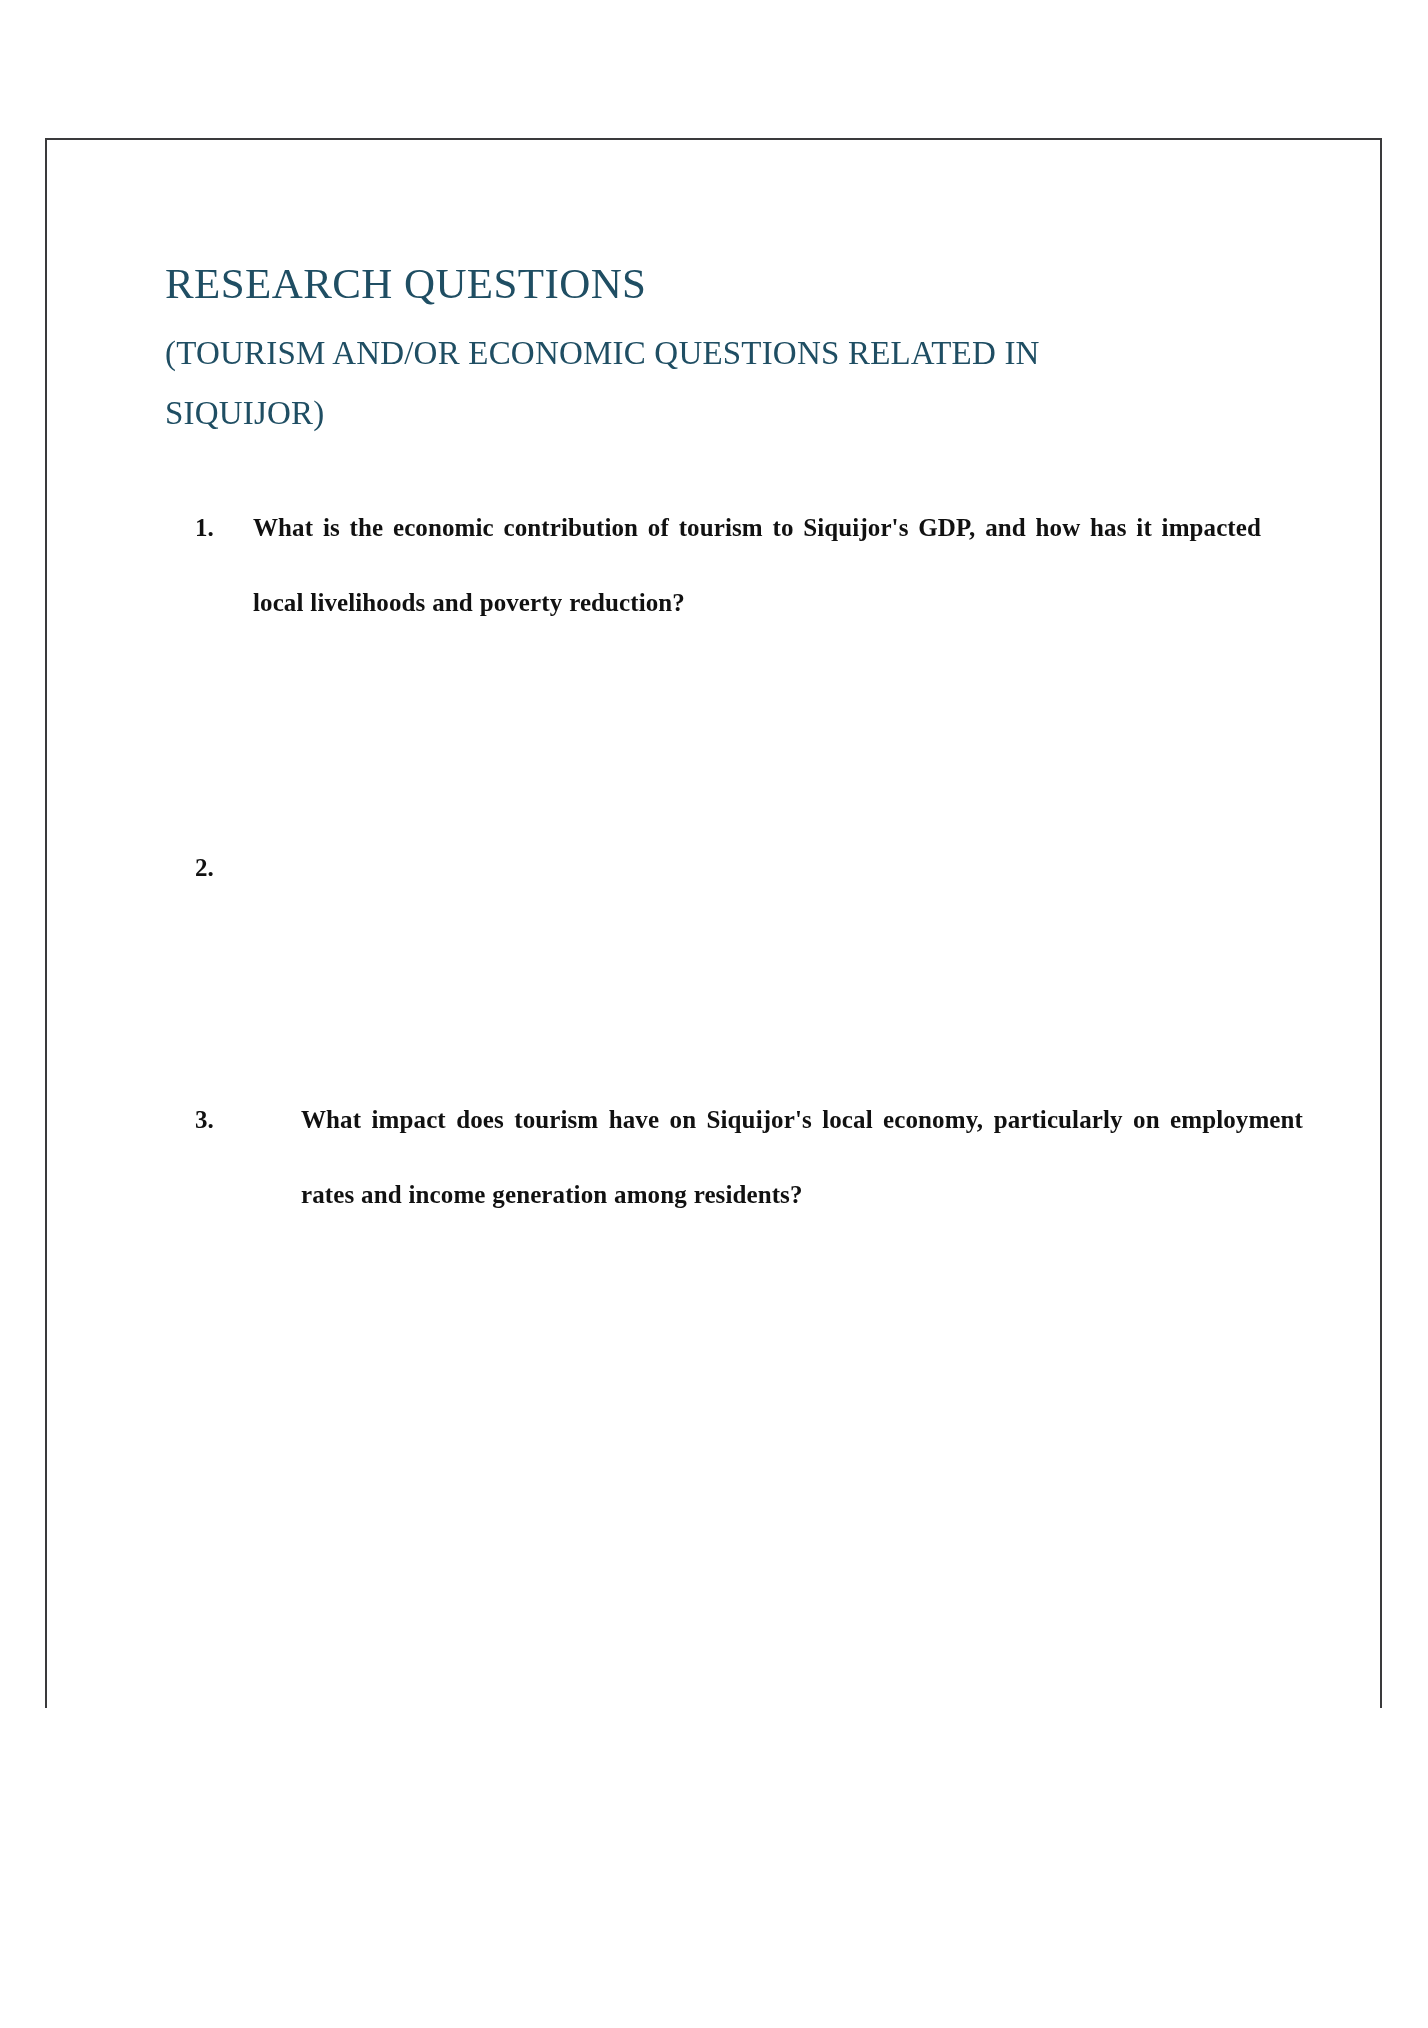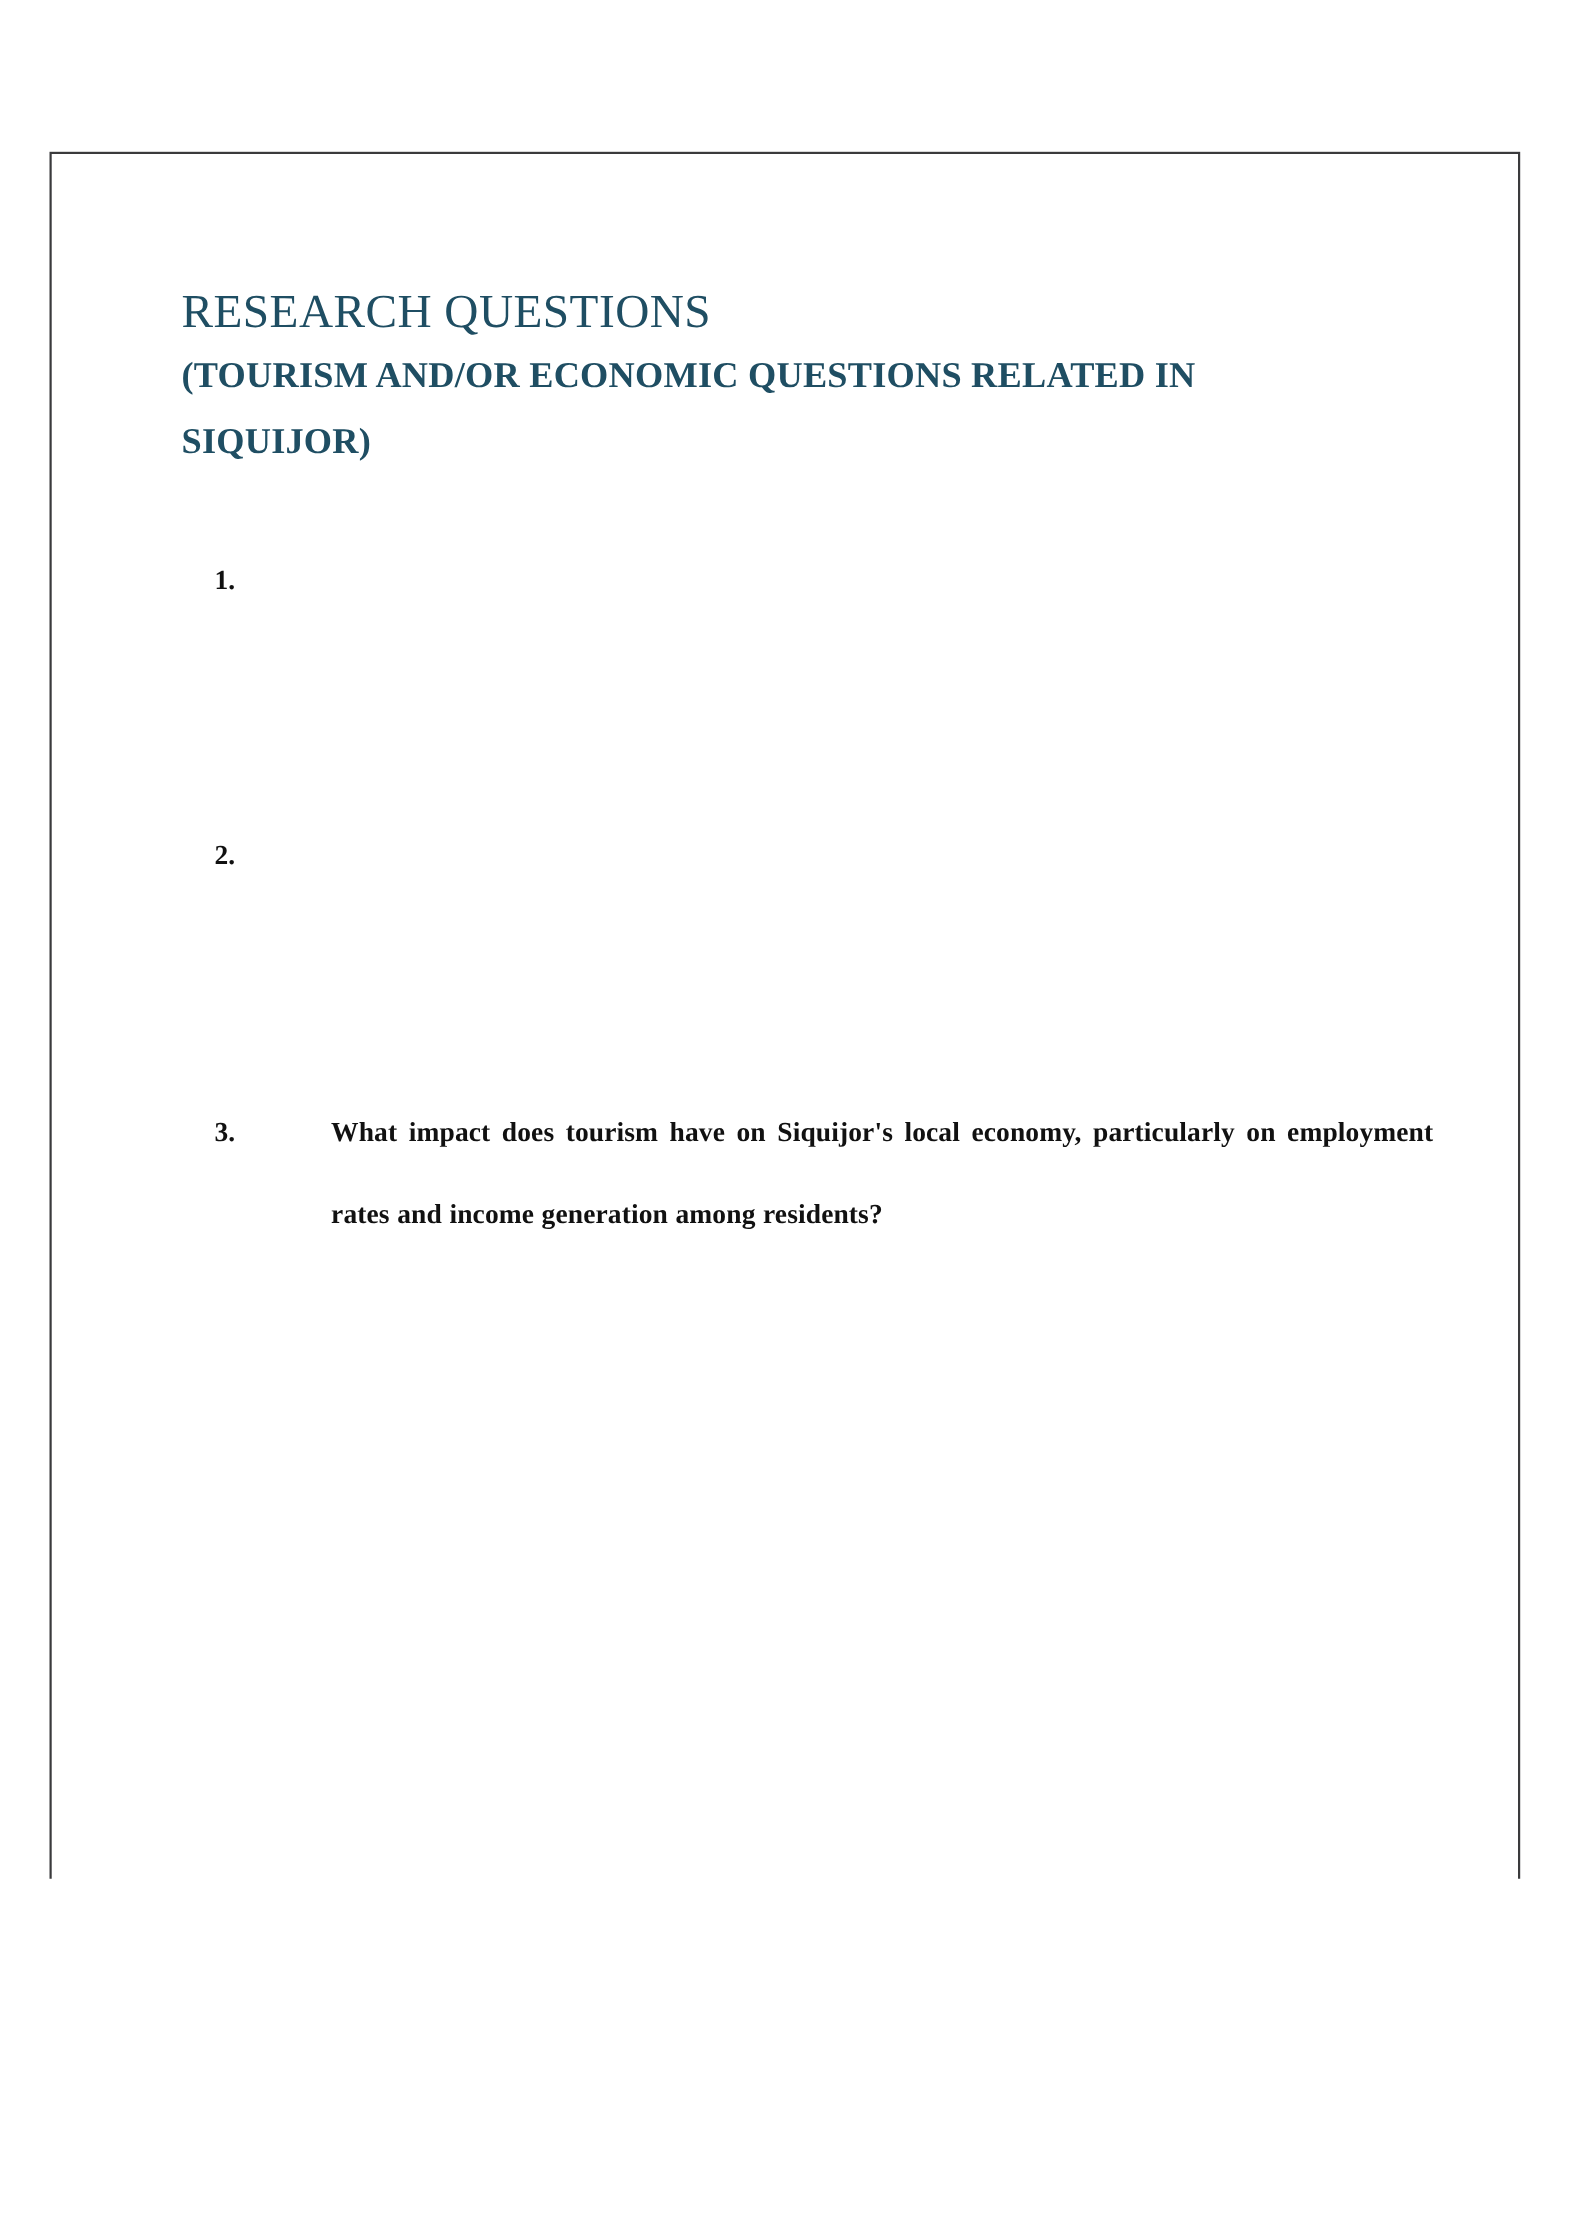--- a/index.html
+++ b/index.html
@@ -54,27 +54,27 @@
     font-size: 43px;
     line-height: 54px;
     letter-spacing: 0.4px;
     font-weight: 400;
     white-space: nowrap;
   }
 
   .doc-subtitle {
     position: absolute;
     left: 118px;
-    top: 145px;
+    top: 156px;
     width: 1010px;
     color: #1f4e63;
     font-size: 33px;
     line-height: 60px;
     letter-spacing: 0.2px;
-    font-weight: 700;
+    font-weight: 400;
   }
 
   
   .question-list {
     position: absolute;
     left: 118px;
     top: 350px;
     width: 1130px;
     margin: 0;
     padding: 0;
@@ -132,20 +132,21 @@
     <div class="content">
 
       <h1 class="doc-title">RESEARCH QUESTIONS</h1>
 
       <h2 class="doc-subtitle">(TOURISM AND/OR ECONOMIC QUESTIONS RELATED IN SIQUIJOR)</h2>
 
       <ol class="question-list">
 
         <li class="question-item q1">
           <span class="question-number">1.</span>
+          <span class="question-text">What is the economic contribution of tourism to Siquijor's GDP, and how has it impacted local livelihoods and poverty reduction?</span>
         </li>
 
         <li class="question-item q2">
           <span class="question-number">2.</span>
         </li>
 
         <li class="question-item q3">
           <span class="question-number">3.</span>
           <span class="question-text">What impact does tourism have on Siquijor's local economy, particularly on employment rates and income generation among residents?</span>
         </li>

